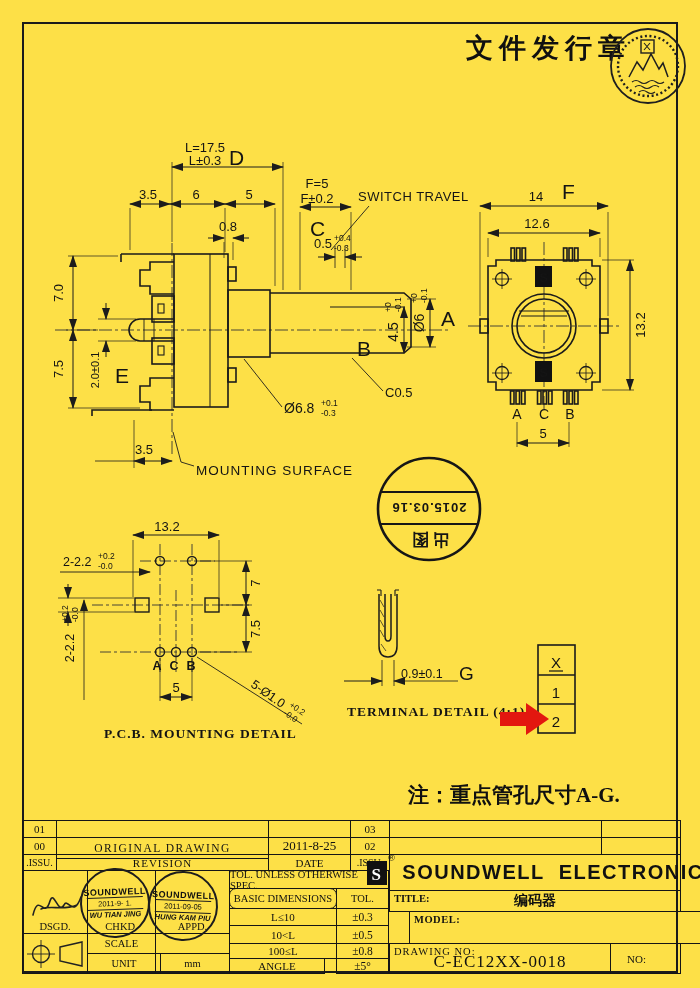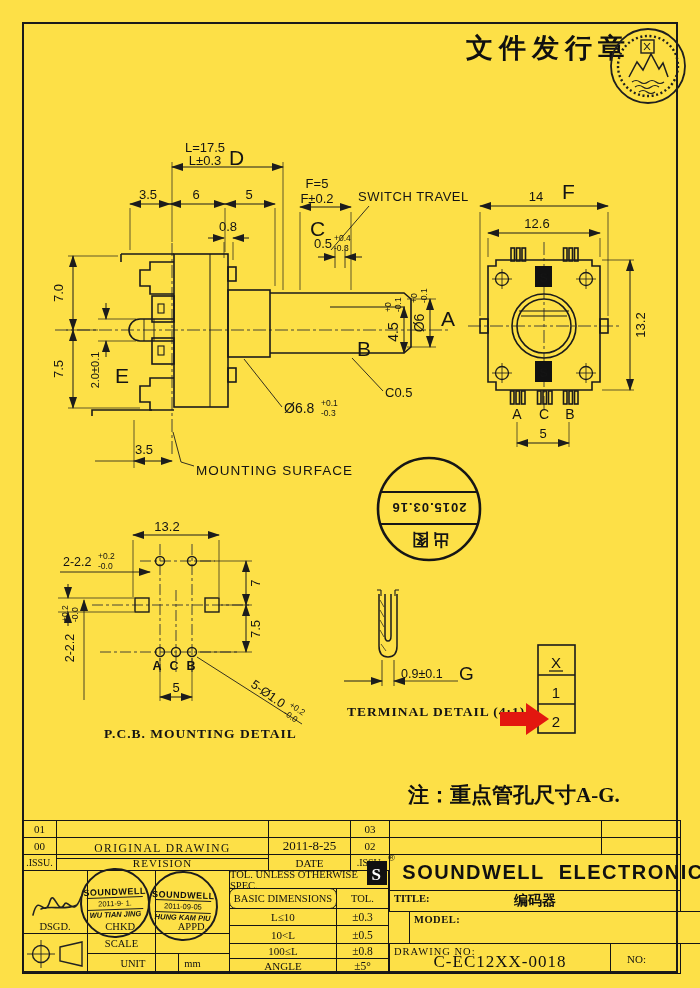--- a/index.html
+++ b/index.html
@@ -391,33 +391,33 @@
 
     <div class="cell" style="left:22px;top:933px;width:66px;height:41px;">
       <svg width="62" height="38" viewBox="0 0 62 38">
         <circle cx="17" cy="19" r="8.5" stroke="#222" stroke-width="1.4" fill="none"></circle>
         <path d="M3,19 H31 M17,5 V33" stroke="#222" stroke-width=".9"></path>
         <path d="M36,12 L58,7 L58,31 L36,26 Z" stroke="#222" stroke-width="1.4" fill="none"></path>
       </svg>
     </div>
     <div class="cell" style="left:87px;top:933px;width:69px;height:21px;font-size:10.5px;">SCALE</div>
     <div class="cell" style="left:155px;top:933px;width:75px;height:21px;"></div>
-    <div class="cell" style="left:87px;top:953px;width:92px;height:21px;font-size:10.5px;">UNIT</div>
+    <div class="cell" style="left:87px;top:953px;width:74px;height:21px;font-size:10.5px;">UNIT</div>
     <div class="cell" style="left:155px;top:953px;width:75px;height:21px;font-size:10.5px;">mm</div>
 
     <div class="cell" style="left:229px;top:870px;width:160px;height:19px;font-size:10.5px;">TOL. UNLESS OTHERWISE SPEC.</div>
     <div class="cell" style="left:229px;top:888px;width:108px;height:21px;font-size:10.5px;border-radius:7px;">BASIC DIMENSIONS</div>
     <div class="cell" style="left:336px;top:888px;width:53px;height:21px;font-size:10.5px;">TOL.</div>
     <div class="cell" style="left:229px;top:908px;width:108px;height:18px;font-size:11px;">L≤10</div>
     <div class="cell" style="left:336px;top:908px;width:53px;height:18px;font-size:11.5px;">±0.3</div>
     <div class="cell" style="left:229px;top:925px;width:108px;height:19px;font-size:11px;">10&lt;L</div>
     <div class="cell" style="left:336px;top:925px;width:53px;height:19px;font-size:11.5px;">±0.5</div>
     <div class="cell" style="left:229px;top:943px;width:108px;height:16px;font-size:11px;">100≤L</div>
     <div class="cell" style="left:336px;top:943px;width:53px;height:16px;font-size:11.5px;">±0.8</div>
-    <div class="cell" style="left:229px;top:958px;width:108px;height:16px;font-size:11px;">ANGLE</div>
+    <div class="cell" style="left:229px;top:958px;width:96px;height:16px;font-size:11px;">ANGLE</div>
     <div class="cell" style="left:336px;top:958px;width:53px;height:16px;font-size:11.5px;">±5°</div>
 
     <div class="cell" style="left:389px;top:854px;width:292px;height:37px;">
       <div class="co-row">
         <span style="position:relative;display:inline-flex;">
           <svg width="22" height="27" viewBox="0 0 22 27">
             <rect x="1" y="2" width="20" height="24" fill="#111"></rect>
             <text x="11" y="21" font-size="17" font-weight="bold" fill="#fff" text-anchor="middle" font-family="Liberation Serif,serif">S</text>
           </svg>
           <span style="position:absolute;right:-8px;top:-6px;font-size:9px;font-weight:normal;">®</span>

